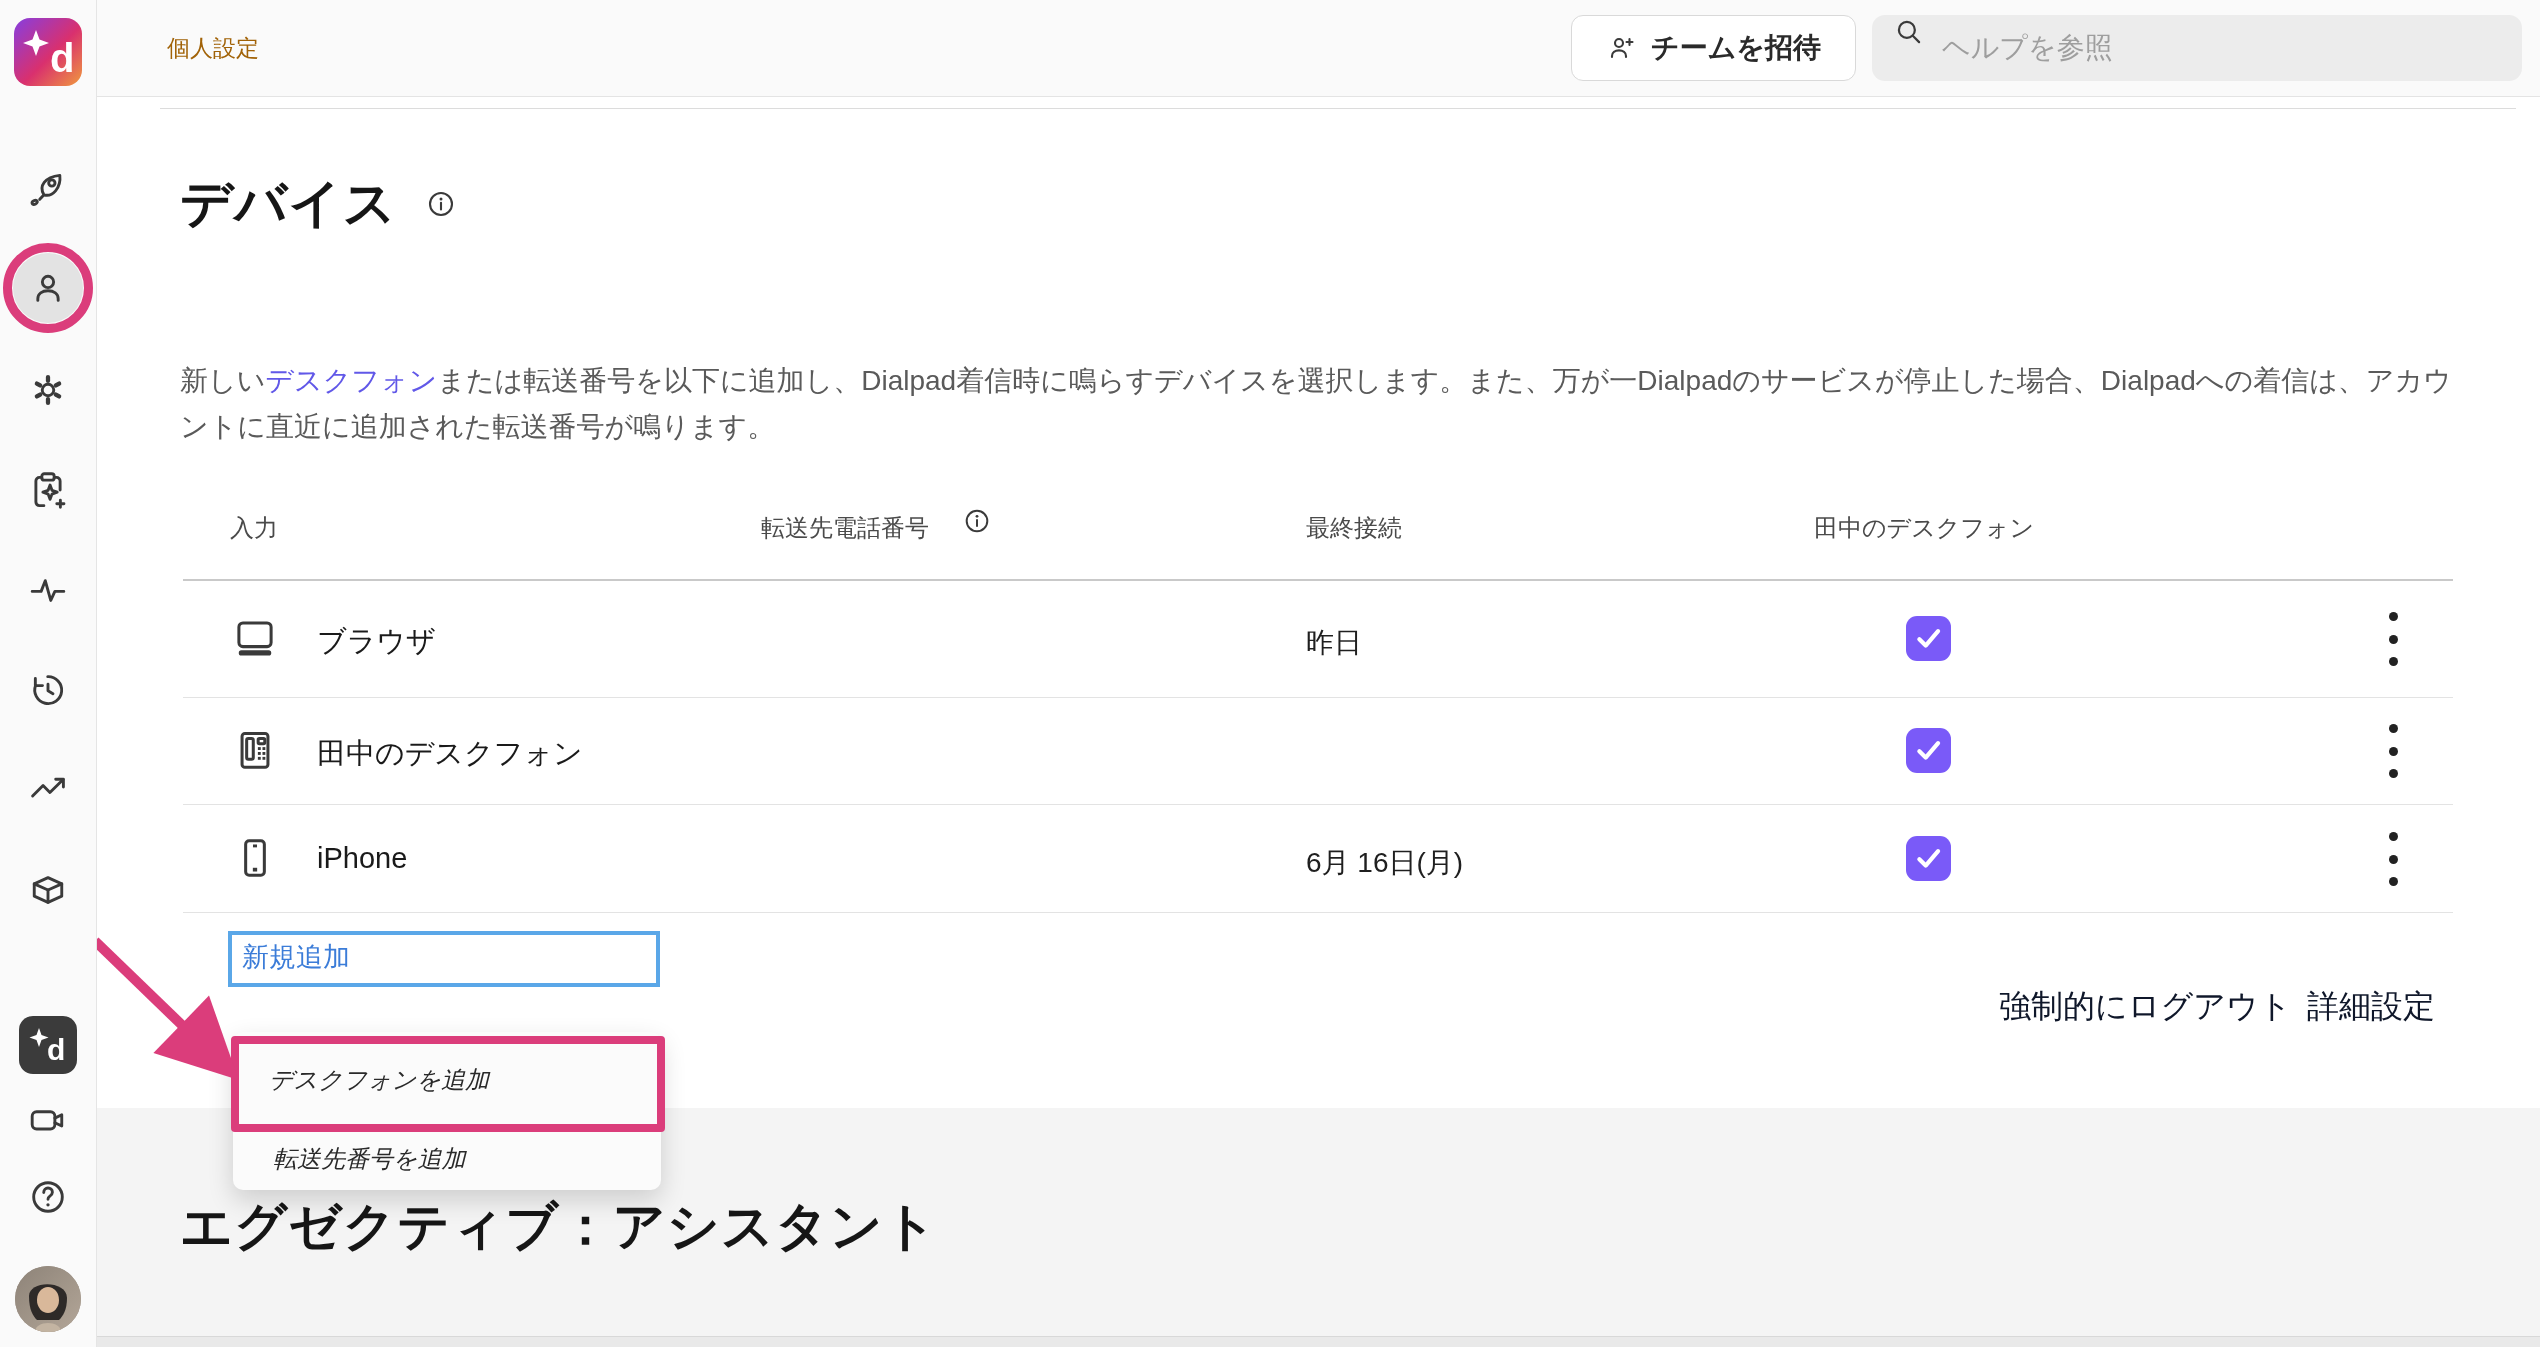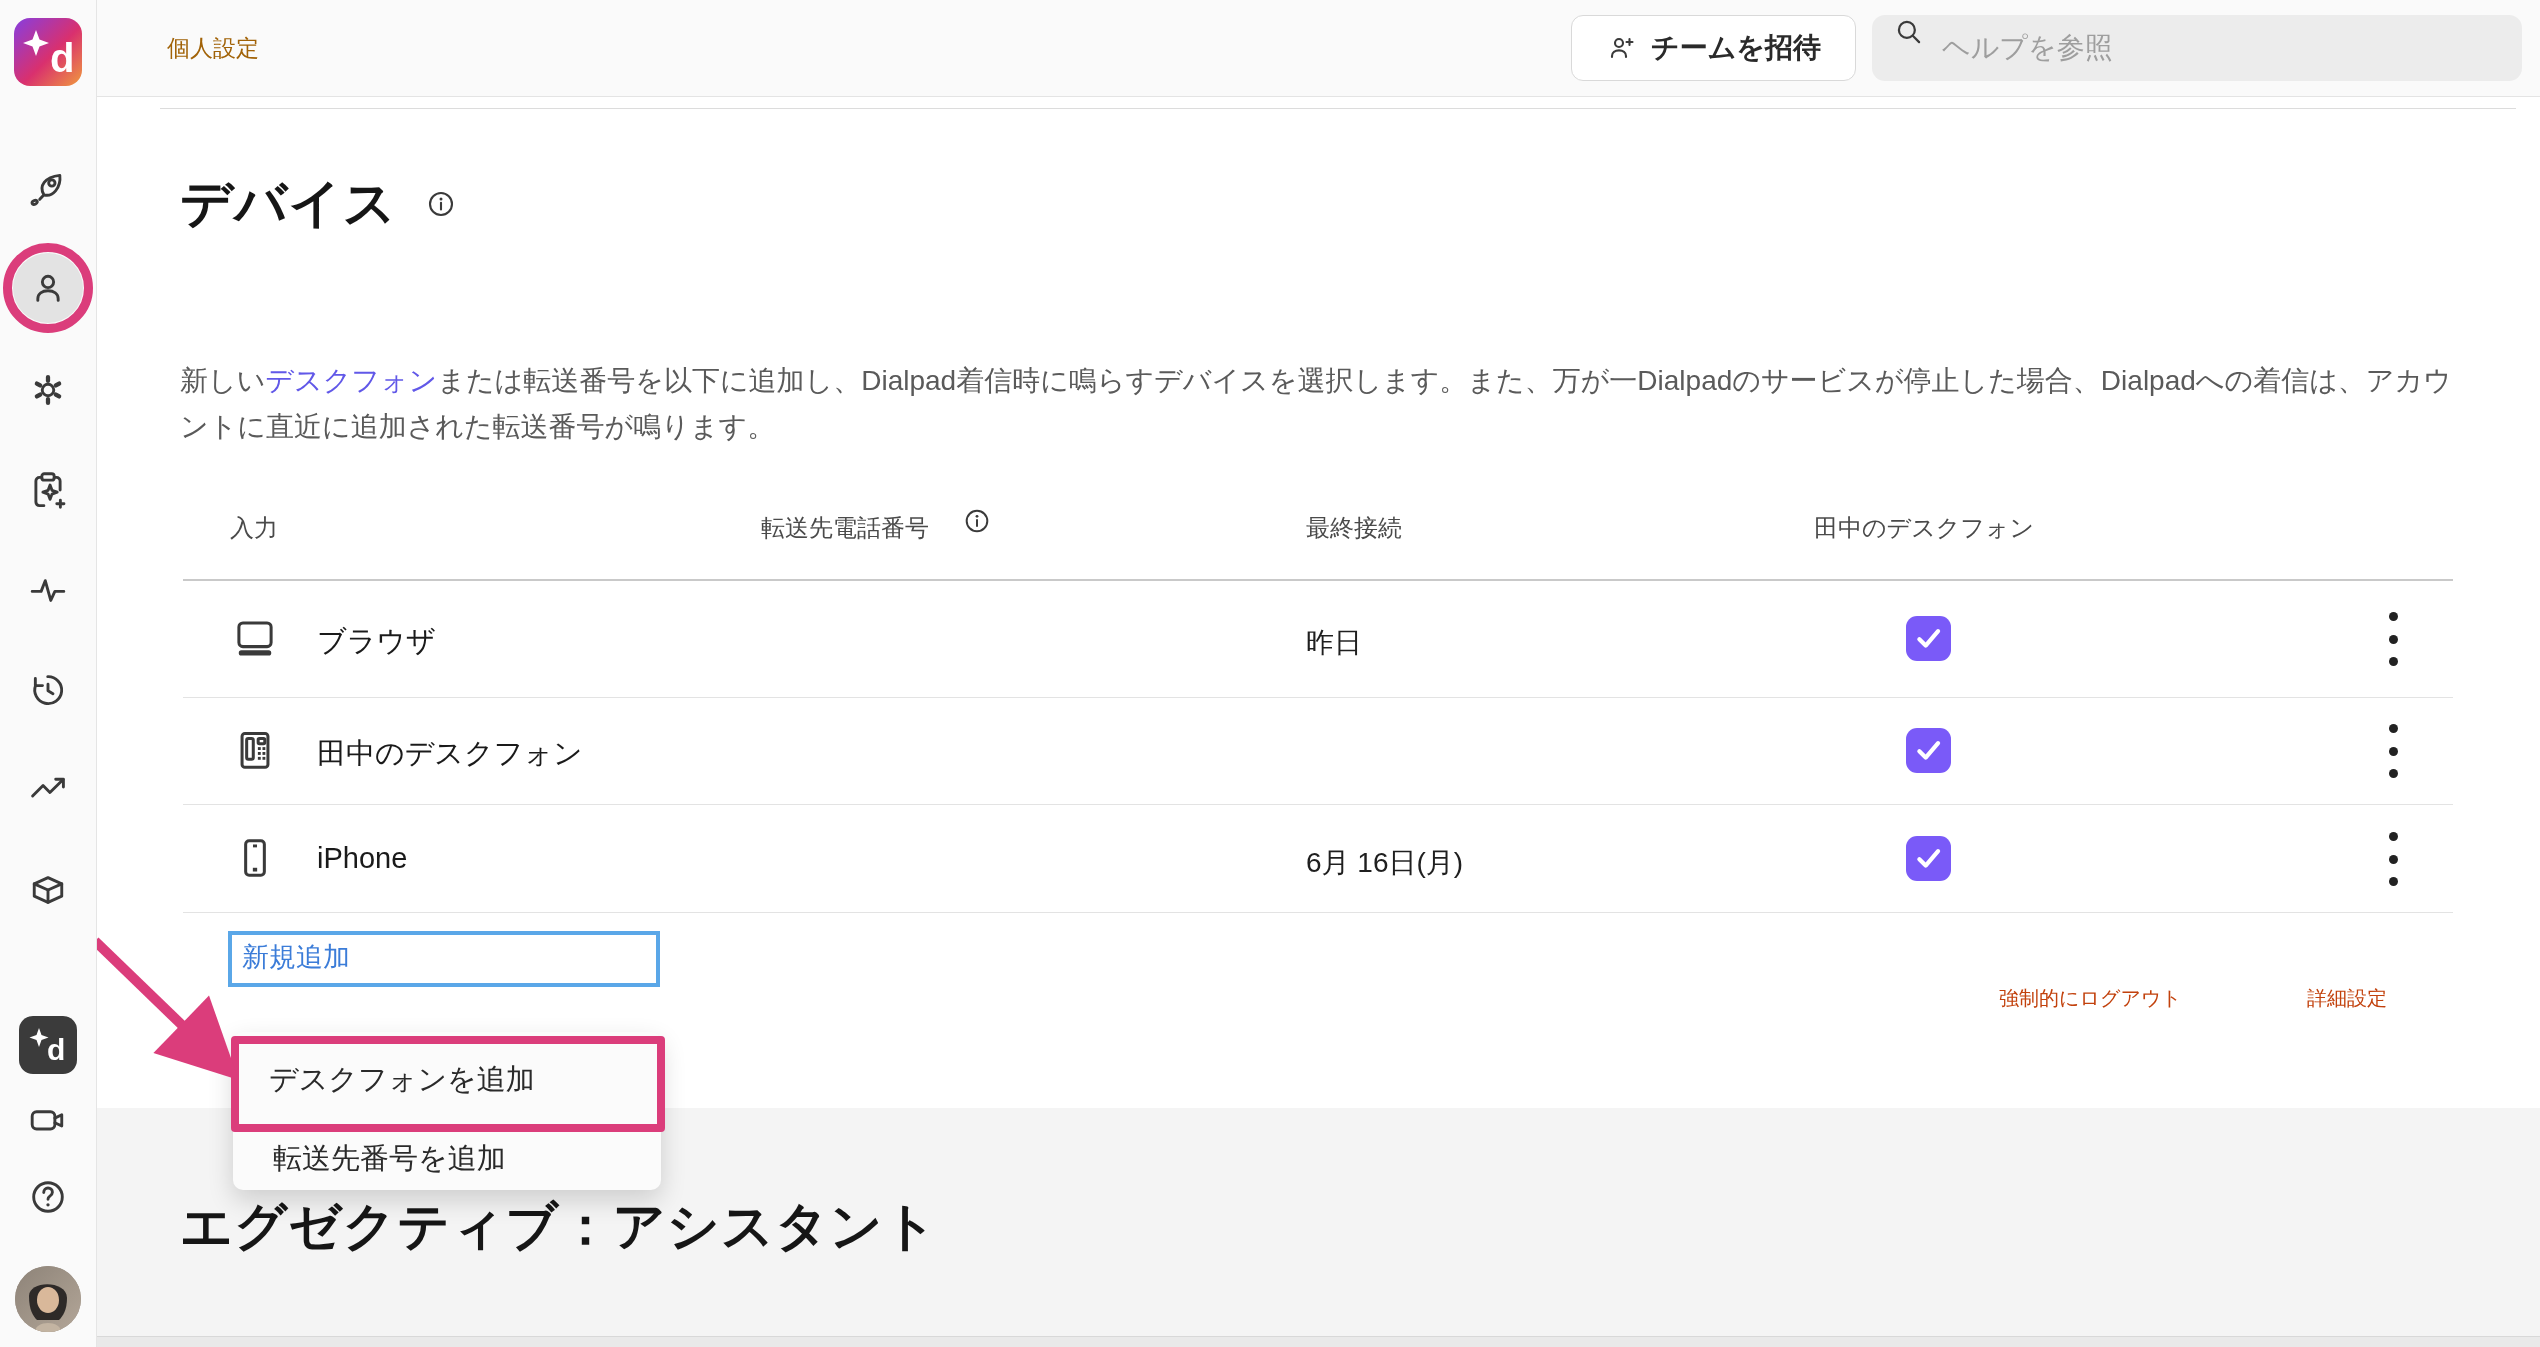--- a/index.html
+++ b/index.html
@@ -49,25 +49,25 @@
   .dev-last{position:absolute;left:1209px;font-size:28px;color:#1f1f1f;}
   .checkbox{position:absolute;left:1809px;width:45px;height:45px;border-radius:11px;background:#7a5af8;cursor:pointer;}
   .checkbox svg{width:45px;height:45px;display:block;}
   .kebab{position:absolute;left:2276px;width:40px;height:58px;display:flex;flex-direction:column;align-items:center;justify-content:space-between;padding:2px 0;box-sizing:border-box;cursor:pointer;}
   .kebab .dot{width:9px;height:9px;border-radius:50%;background:#222;}
 
   
   .addnew{position:absolute;left:131px;top:834px;width:432px;height:56px;border:4px solid #5aa7e8;background:#fff;box-sizing:border-box;z-index:6;cursor:pointer;}
   .addnew span{display:block;padding-left:10px;font-size:27px;line-height:44px;color:#3b7cd8;}
   .dropdown{position:absolute;left:136px;top:935px;width:428px;height:158px;background:#fbfbfb;border-radius:10px;box-shadow:0 10px 26px rgba(0,0,0,.16);z-index:6;}
-  .dd-item{position:absolute;left:0;width:428px;display:flex;align-items:center;padding-left:36px;box-sizing:border-box;font-size:29px;color:#2a2a2a;cursor:pointer;}
+  .dd-item{position:absolute;left:0;width:428px;display:flex;align-items:center;padding-left:36px;box-sizing:border-box;font-size:24px;color:#2a2a2a;cursor:pointer;font-style:italic;}
   .dd-item.first{top:0;height:96px;}
   .dd-item.second{top:96px;height:62px;padding-left:40px;}
 
-  .link{position:absolute;top:888px;font-size:20px;color:#c2410c;text-decoration:none;cursor:pointer;z-index:3;}
+  .link{position:absolute;top:888px;font-size:32px;color:#0f172a;text-decoration:none;cursor:pointer;z-index:3;}
 
   
   .gray-sec{position:absolute;left:0;top:1011px;width:2443px;height:239px;background:#f4f4f4;z-index:1;}
   .gray-sec h2{position:absolute;left:83px;top:84px;margin:0;font-size:52px;font-weight:800;letter-spacing:1px;color:#161616;}
   .bottom-band{position:absolute;left:0;top:228px;width:2443px;height:11px;background:#e9e9e9;border-top:1px solid #d8d8d8;box-sizing:border-box;}
 
   
   .annot-rect{position:absolute;left:134px;top:939px;width:434px;height:96px;border:8px solid #db3d7b;border-radius:4px;box-sizing:border-box;z-index:9;pointer-events:none;}
   .annot-arrow{position:absolute;left:-40px;top:800px;width:320px;height:230px;z-index:9;pointer-events:none;}
 </style>

